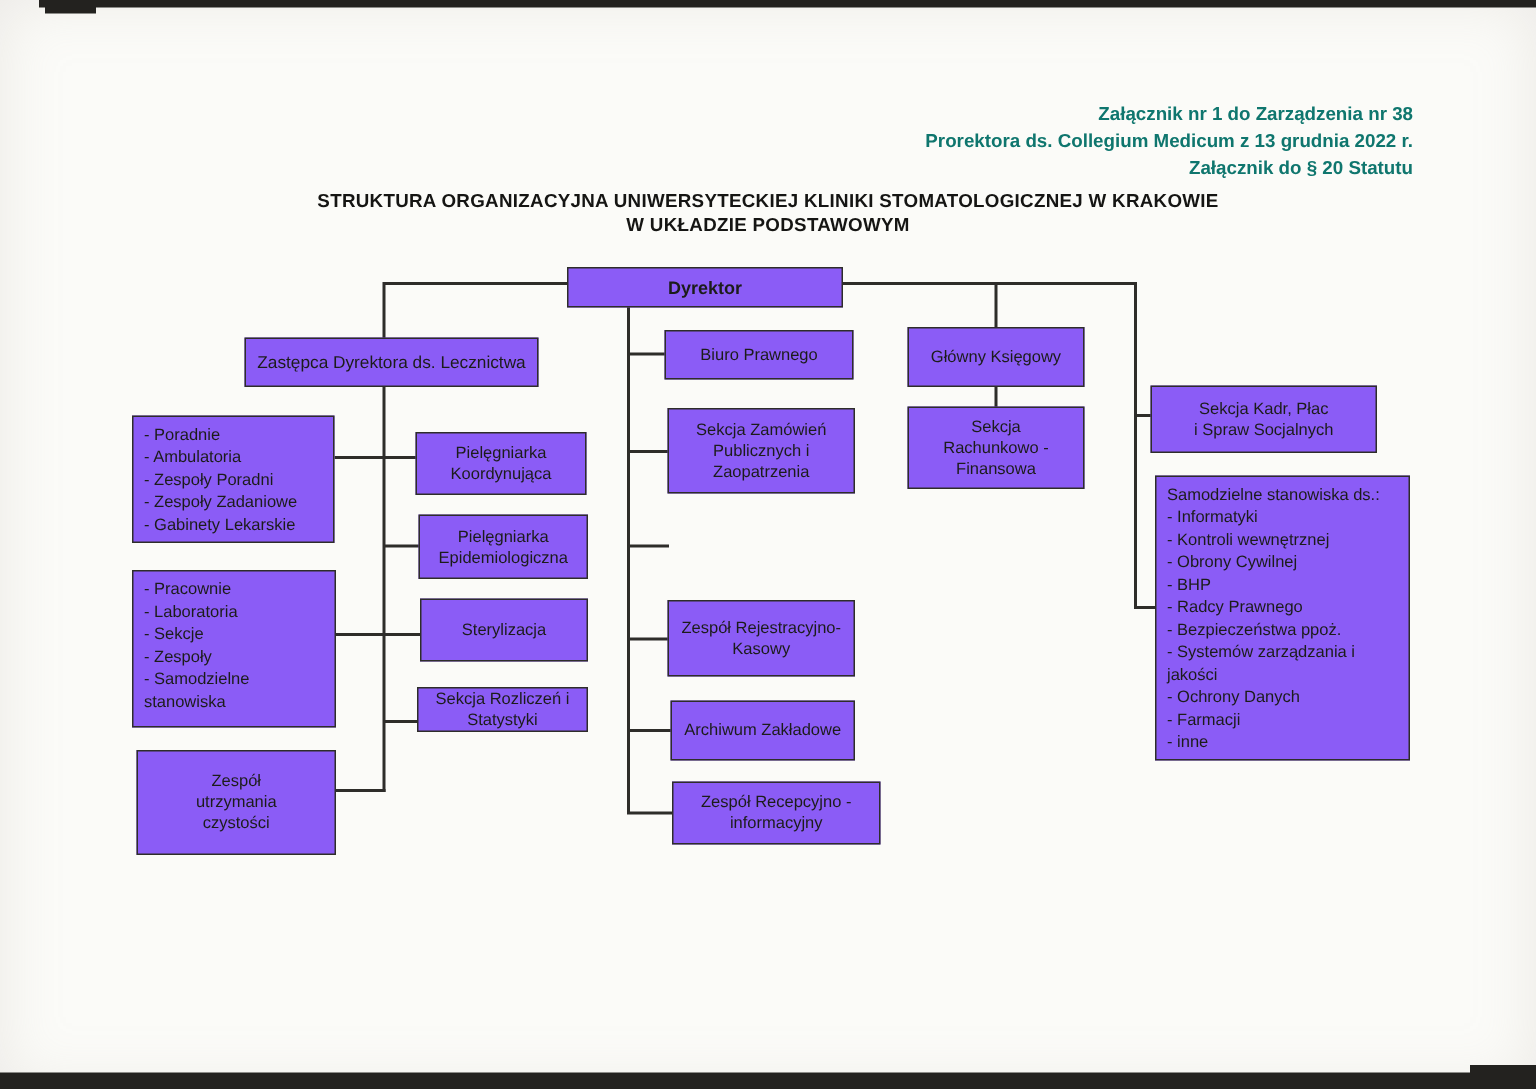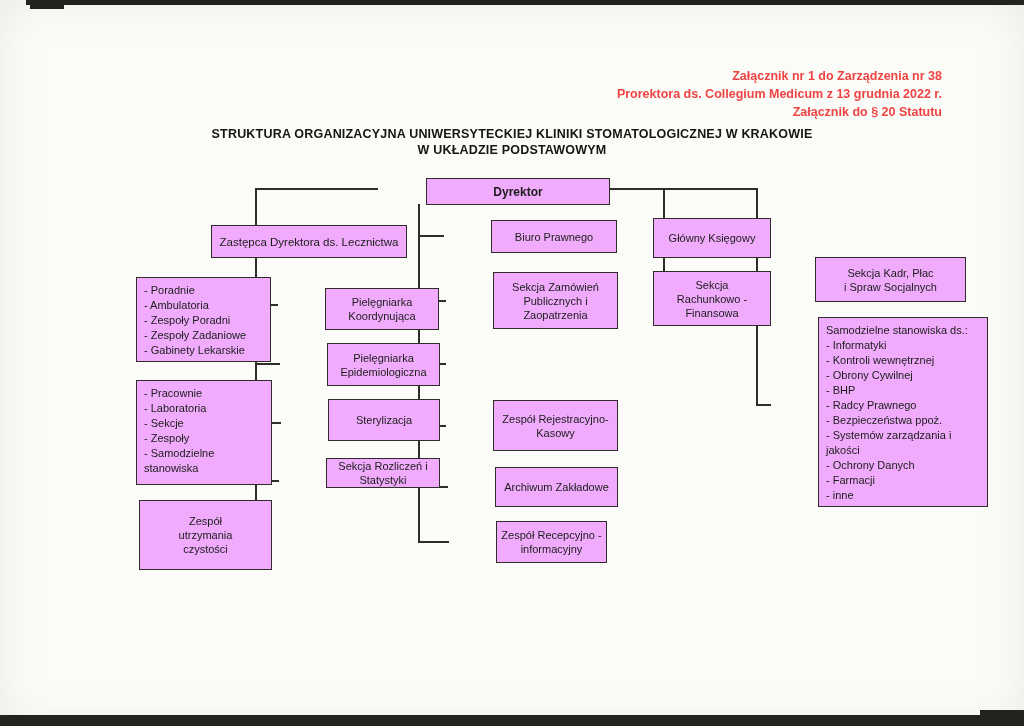--- a/index.html
+++ b/index.html
@@ -9,37 +9,36 @@
     background:#e8e6e2;
   }
   .page{
     position:relative;width:1024px;height:726px;overflow:hidden;
     background:#fbfbf8;
     box-shadow:inset 0 0 40px rgba(190,185,175,.25);
   }
   .scan-bar{position:absolute;background:#23221f;}
   .header{
     position:absolute;top:67px;right:82px;
-    text-align:right;color:#ef4444;
+    text-align:right;color:#0f766e;
     font-size:12.5px;font-weight:600;line-height:18px;
   }
   .title{
     position:absolute;top:126px;left:0;width:1024px;
     text-align:center;color:#151513;
     font-size:12.5px;font-weight:700;line-height:16px;
     letter-spacing:.2px;
   }
   .node{
     position:absolute;box-sizing:border-box;
-    border:1.6px solid #2e2d2a;background:#f0abfc;
+    border:1.6px solid #2e2d2a;background:#8b5cf6;
     color:#1c1c1a;font-size:11px;line-height:14px;
     display:flex;align-items:center;justify-content:center;
     text-align:center;white-space:pre-line;
     padding:2px 4px;
-    margin-left:48px;
   }
   .node--bold{font-weight:700;font-size:12px;}
   .node--list{
     align-items:flex-start;justify-content:flex-start;
     text-align:left;line-height:15px;padding:5px 7px;
   }
   .cline{position:absolute;background:#2e2d2a;}
 </style>
 </head>
 <body>
@@ -123,21 +122,21 @@
   <div class="node" style="left:445px;top:272px;width:125px;height:57px">Sekcja Zamówień
 Publicznych i
 Zaopatrzenia</div>
 
 
   <div class="node" style="left:445px;top:400px;width:125px;height:51px">Zespół Rejestracyjno-
 Kasowy</div>
 
   <div class="node" style="left:447px;top:467px;width:123px;height:40px">Archiwum Zakładowe</div>
 
-  <div class="node" style="left:448px;top:521px;width:111px;height:42px">Zespół Recepcyjno -
+  <div class="node" style="left:448px;top:521px;width:139px;height:42px">Zespół Recepcyjno -
 informacyjny</div>
 
   <div class="node" style="left:605px;top:218px;width:118px;height:40px">Główny Księgowy</div>
 
   <div class="node" style="left:605px;top:271px;width:118px;height:55px">Sekcja
 Rachunkowo -
 Finansowa</div>
 
   <div class="node" style="left:767px;top:257px;width:151px;height:45px">Sekcja Kadr, Płac
 i Spraw Socjalnych</div>

